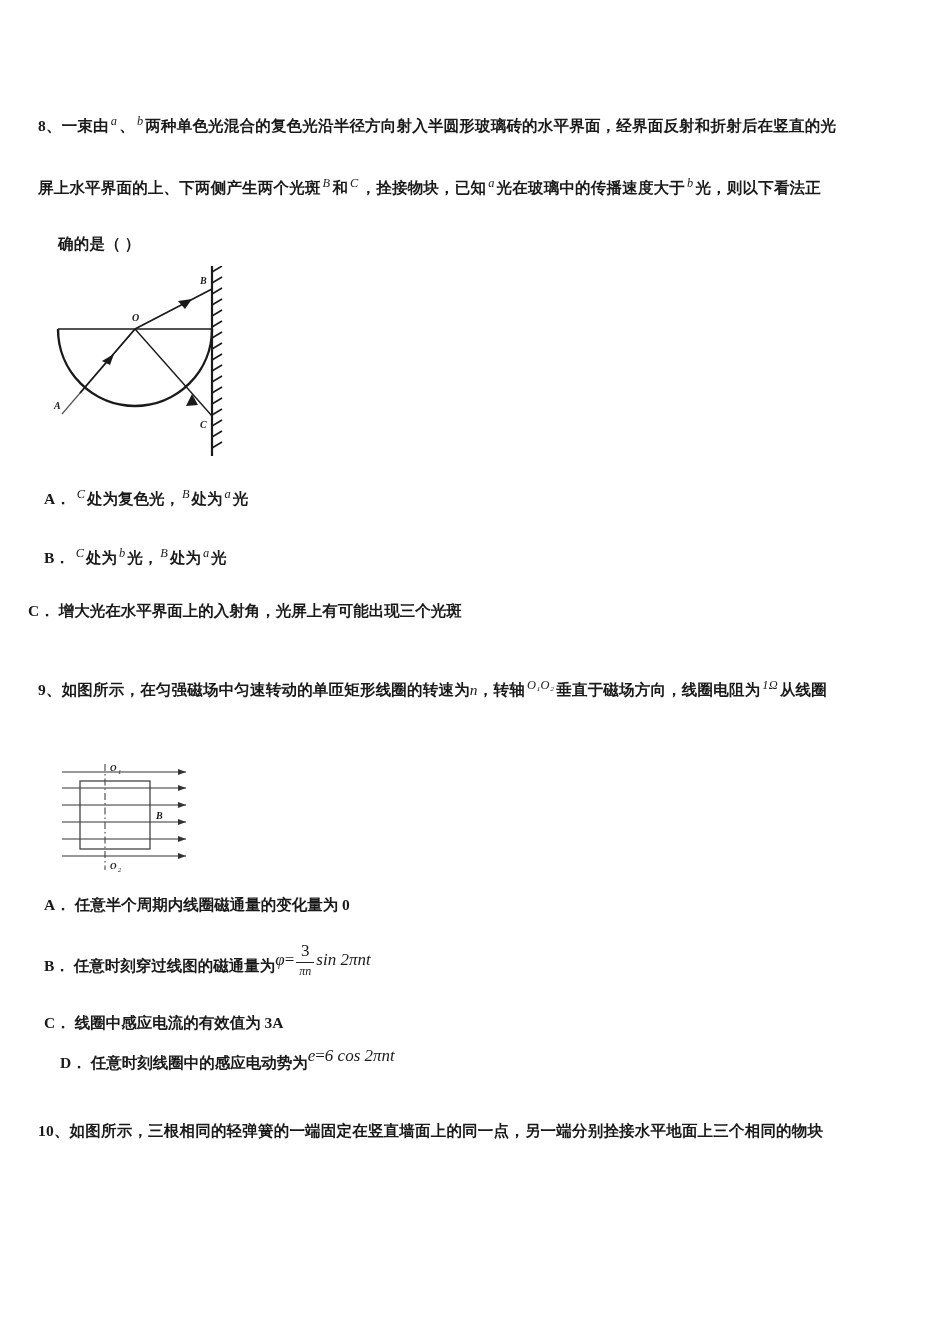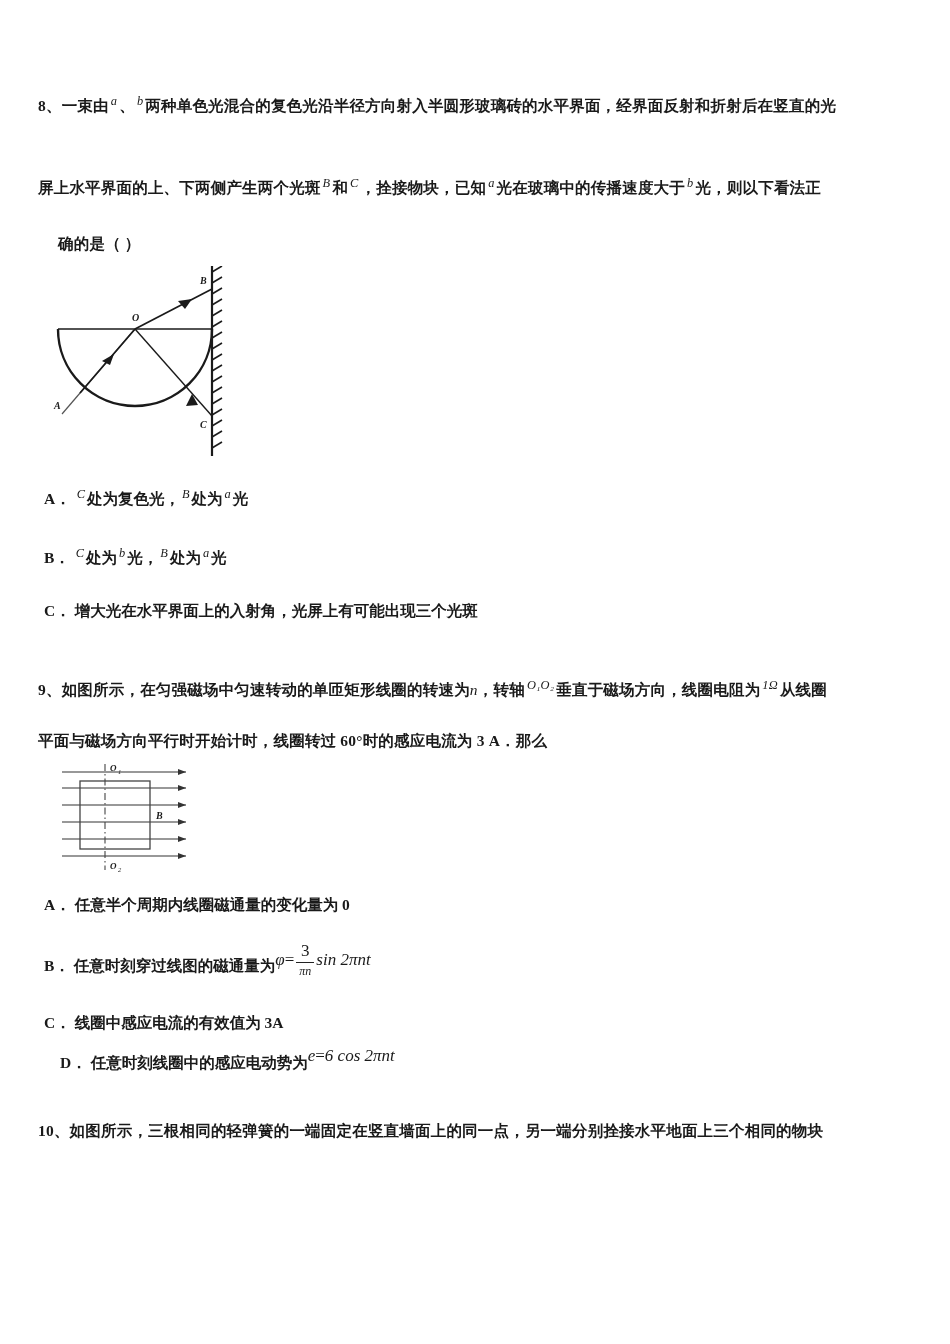--- a/index.html
+++ b/index.html
@@ -112,21 +112,21 @@
     font-family: "Liberation Serif", serif;
     font-style: italic;
     font-weight: 700;
   }
 </style>
 </head>
 <body>
 
 <div class="page">
 
-  <div class="qline" style="left:38px; top:96px;">
+  <div class="qline" style="left:38px; top:116px;">
     <span>8、</span><span>一束由</span><sup class="mi">a</sup><span>、</span><sup class="mi">b</sup><span>两种单色光混合的复色光沿半径方向射入半圆形玻璃砖的水平界面，经界面反射和折射后在竖直的光</span>
   </div>
 
   <div class="qline" style="left:38px; top:178px;">
     <span>屏上水平界面的上、下两侧产生两个光斑</span><sup class="mi">B</sup><span>和</span><sup class="mi">C</sup><span>，拴接物块，已知</span><sup class="mi">a</sup><span>光在玻璃中的传播速度大于</span><sup class="mi">b</sup><span>光，则以下看法正</span>
   </div>
 
   <div class="qline" style="left:38px; top:234px;margin-left:20px;">确的是（      ）</div>
 
   <div class="fig1">
@@ -175,30 +175,29 @@
   </div>
 
   <div class="opt" style="left:44px; top:489px;">
     <span class="lbl">A．</span><sup class="mi">C</sup><span>处为复色光，</span><sup class="mi">B</sup><span>处为</span><sup class="mi">a</sup><span>光</span>
   </div>
 
   <div class="opt" style="left:44px; top:548px;">
     <span class="lbl">B．</span><sup class="mi">C</sup><span>处为</span><sup class="mi">b</sup><span>光，</span><sup class="mi">B</sup><span>处为</span><sup class="mi">a</sup><span>光</span>
   </div>
 
-  <div class="opt" style="left:44px; top:601px;">
+  <div class="opt" style="left:28px; top:601px;">
     <span class="lbl">C．</span><span>增大光在水平界面上的入射角，光屏上有可能出现三个光斑</span>
   </div>
 
 
   <div class="qline" style="left:38px; top:680px;">
     <span>9、</span><span>如图所示，在匀强磁场中匀速转动的单匝矩形线圈的转速为</span><span class="mi">n</span><span>，转轴</span><sup class="mi">O₁O₂</sup><span>垂直于磁场方向，线圈电阻为</span><sup class="mi">1Ω</sup><span>从线圈</span>
   </div>
 
-  <div class="qline" style="left:38px; top:731px;">平面与磁场方向平行时开始计时，线圈转过 60°时的感应电流为 3 A．那么</div>
 
   <div class="fig2">
     <svg width="175" height="112" viewBox="0 0 175 112" xmlns="http://www.w3.org/2000/svg">
 
       <g stroke="#333" stroke-width="1.1">
         <line x1="4" y1="10" x2="128" y2="10"></line>
         <line x1="4" y1="26" x2="128" y2="26"></line>
         <line x1="4" y1="43" x2="128" y2="43"></line>
         <line x1="4" y1="60" x2="128" y2="60"></line>
         <line x1="4" y1="77" x2="128" y2="77"></line>

